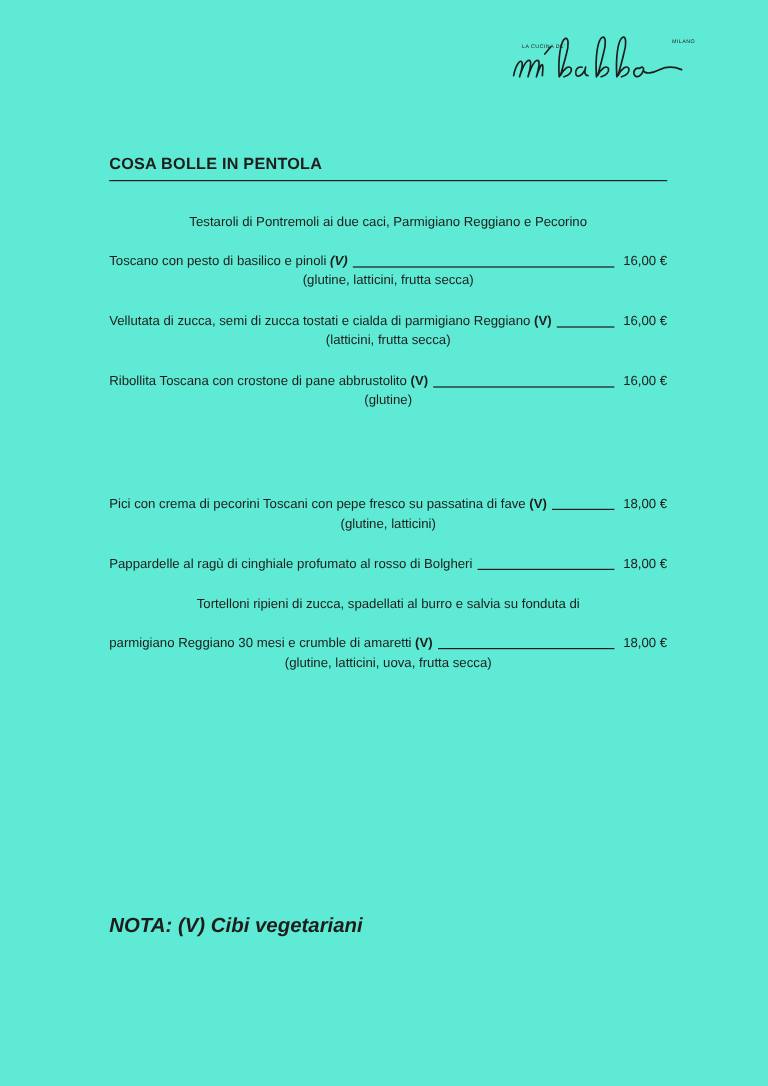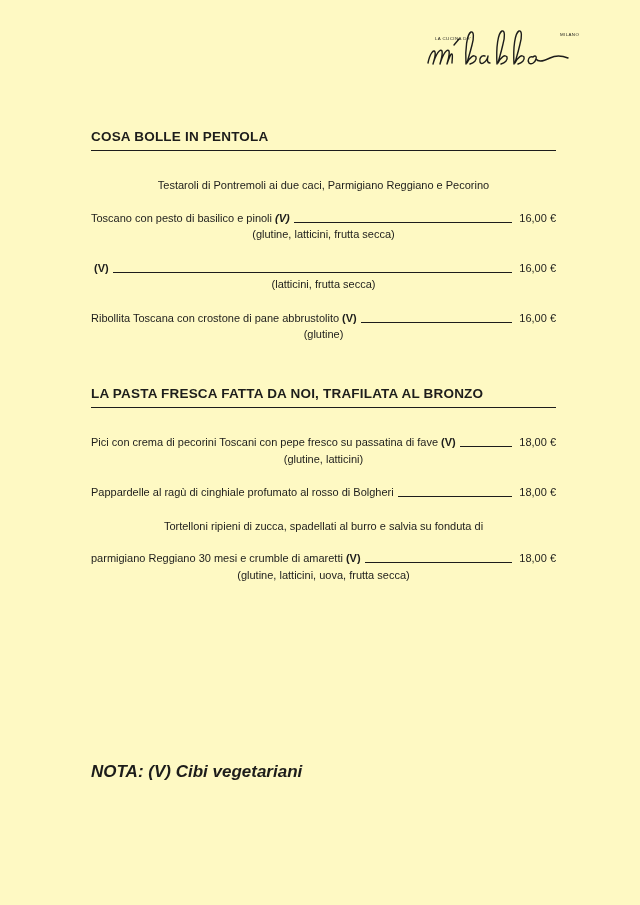--- a/index.html
+++ b/index.html
@@ -1,20 +1,20 @@
 <!DOCTYPE html>
 <html><head>
 <meta charset="utf-8">
 <style>
   html,body { margin:0; padding:0; background:#e8e8e8; }
   .page {
     position:relative;
     width:640px; height:905px;
     margin:0 auto;
-    background:#fef9c3;
+    background:#5eead4;
     font-family:"Liberation Sans","DejaVu Sans",sans-serif;
     color:#1d1d1b;
     overflow:hidden;
   }
   .logo { position:absolute; left:424px; top:18px; width:168px; height:60px; }
   .menu-section { position:absolute; left:91px; width:465px; }
   .section-primi  { top:129px; }
   .section-pasta  { top:386px; }
   .section-title {
     margin:0;
@@ -84,40 +84,40 @@
           <div class="line main-line">
             <span class="txt">Toscano con pesto di basilico e pinoli</span>
             <span class="vmark italic">(V)</span>
             <span class="leader"></span>
             <span class="price">16,00 €</span>
           </div>
           <div class="allergens">(glutine, latticini, frutta secca)</div>
         </div>
         <div class="item">
           <div class="line main-line">
+            <span class="txt">Vellutata di zucca, semi di zucca tostati e cialda di parmigiano Reggiano</span>
             <span class="vmark">(V)</span>
             <span class="leader"></span>
             <span class="price">16,00 €</span>
           </div>
           <div class="allergens">(latticini, frutta secca)</div>
         </div>
         <div class="item">
           <div class="line main-line">
             <span class="txt">Ribollita Toscana con crostone di pane abbrustolito</span>
             <span class="vmark">(V)</span>
             <span class="leader"></span>
             <span class="price">16,00 €</span>
           </div>
           <div class="allergens">(glutine)</div>
         </div>
       </div>
   </section>
 
   <section class="menu-section section-pasta">
-    <h2 class="section-title">LA PASTA FRESCA FATTA DA NOI, TRAFILATA AL BRONZO</h2>
     <div class="items">
         <div class="item">
           <div class="line main-line">
             <span class="txt">Pici con crema di pecorini Toscani con pepe fresco su passatina di fave</span>
             <span class="vmark">(V)</span>
             <span class="leader"></span>
             <span class="price">18,00 €</span>
           </div>
           <div class="allergens">(glutine, latticini)</div>
         </div>

